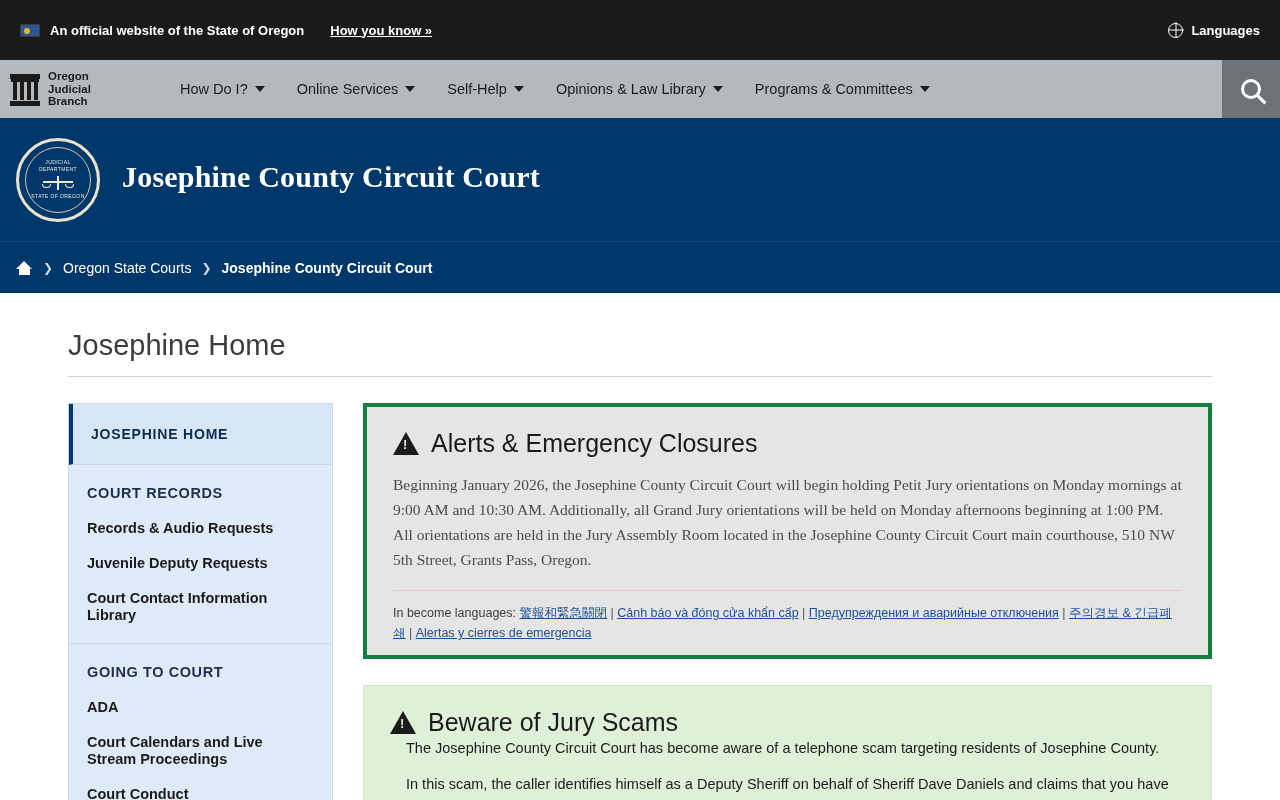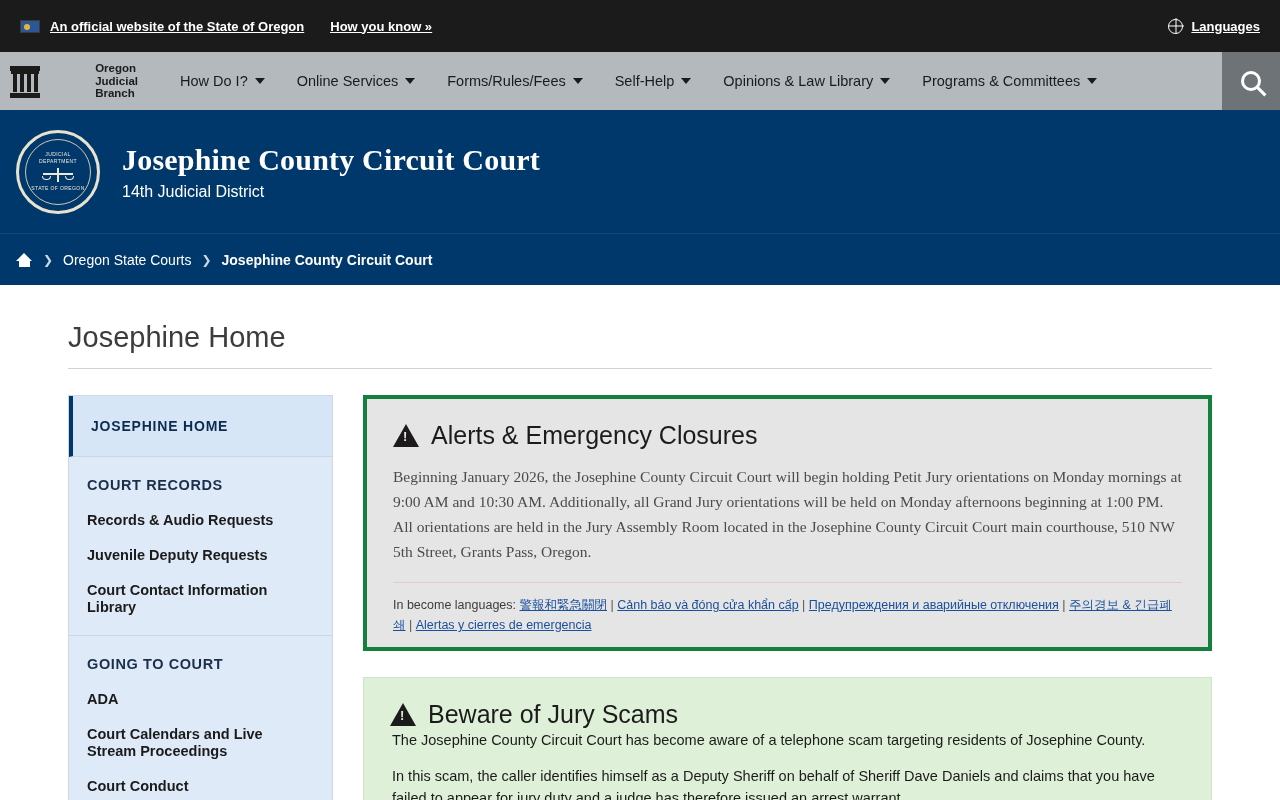--- a/index.html
+++ b/index.html
@@ -8,26 +8,25 @@
     width: 1280px; height: 800px;
     overflow: hidden;
     background: #ffffff;
     font-family: "Liberation Sans", sans-serif;
   }
 
   
   .gov-banner {
     background: #1b1b1b;
     color: #ffffff;
-    height: 52px;
+    height: 60px;
     display: flex;
     align-items: center;
     padding: 0 20px;
     font-size: 13px;
-    text-decoration: underline;
   }
   .gov-flag {
     width: 20px; height: 13px;
     background: linear-gradient(#2b5797 0 100%);
     margin-right: 10px;
     position: relative;
     border: 1px solid #3a3a3a;
     flex: none;
   }
   .gov-flag::after{
@@ -76,21 +75,20 @@
     align-items: stretch;
     position: relative;
   }
   .brand {
     display: flex;
     align-items: center;
     padding: 0 12px 0 10px;
     gap: 8px;
     width: 150px;
     flex: none;
-    justify-content: space-between;
   }
   .brand-mark {
     width: 30px; height: 34px;
     position: relative;
     flex: none;
   }
   .brand-mark .col {
     position: absolute; bottom: 6px; width: 4px; height: 18px; background: #1b1b1b;
   }
   .brand-mark .c1 { left: 3px; }
@@ -308,21 +306,21 @@
     background: #dff0d8;
     border: 1px solid #cfe5c4;
     padding: 22px 26px 20px 26px;
   }
   .notice-head {
     display: flex; align-items: center; gap: 12px;
     font-size: 25px; color: #1b1b1b; 
   }
   .warn-icon.green::after { color: #dff0d8; }
   .notice-body { font-size: 14.5px; line-height: 22px; color: #1b1b1b; }
-  .notice-body p { margin: 0 0 14px 2px; }
+  .notice-body p { margin: 0 0 14px 16px; }
 </style>
 </head>
 <body>
 
 <div class="gov-banner">
   <span class="gov-flag"></span>
   <span class="gov-text">An official website of the State of Oregon</span>
   <span class="how-you-know">How you know »</span>
   <span class="gov-right">
     <span class="globe-icon"></span>
@@ -351,24 +349,20 @@
   <div class="nav-items">
     <div class="nav-item">
       <span>How Do I?</span>
       <span class="caret"></span>
     </div>
     <div class="nav-item">
       <span>Online Services</span>
       <span class="caret"></span>
     </div>
     <div class="nav-item">
-      <span>Forms/Rules/Fees</span>
-      <span class="caret"></span>
-    </div>
-    <div class="nav-item">
       <span>Self-Help</span>
       <span class="caret"></span>
     </div>
     <div class="nav-item">
       <span>Opinions &amp; Law Library</span>
       <span class="caret"></span>
     </div>
     <div class="nav-item">
       <span>Programs &amp; Committees</span>
       <span class="caret"></span>
@@ -388,21 +382,20 @@
         <span class="beam"></span>
           <span class="post"></span>
         <span class="panl"></span>
           <span class="panr"></span>
       </div>
       <div style="font-size:5px;">STATE OF OREGON</div>
     </div>
   </div>
   <div class="court-titles">
     <div class="court-name">Josephine County Circuit Court</div>
-    <div class="court-district">14th Judicial District</div>
   </div>
 </div>
 
 <div class="breadcrumb">
   <span class="home-icon"></span>
   <span class="bc-sep">❯</span>
   <span class="bc-link">Oregon State Courts</span>
   <span class="bc-sep">❯</span>
   <span class="bc-current">Josephine County Circuit Court</span>
 </div>

